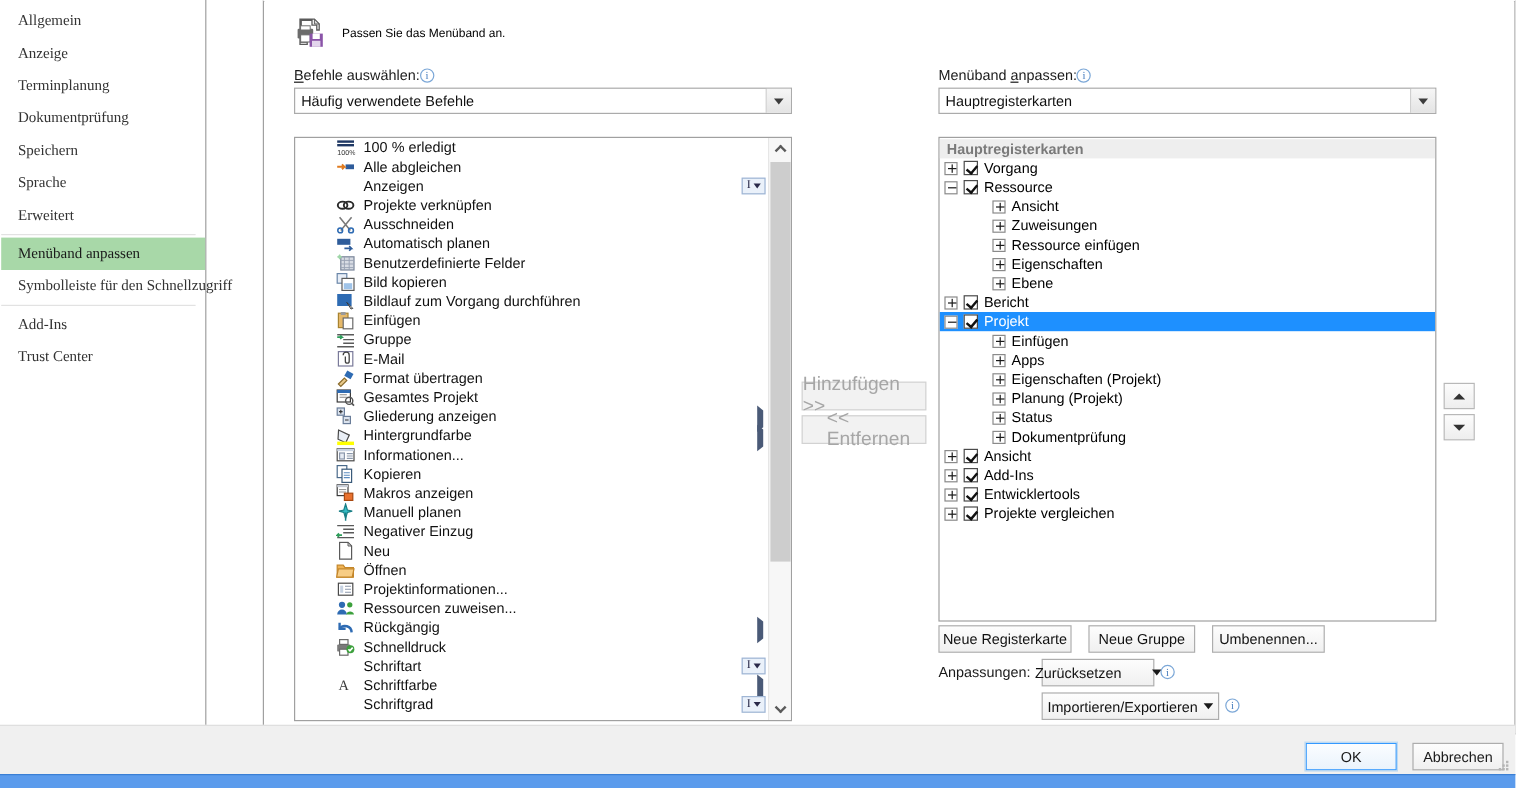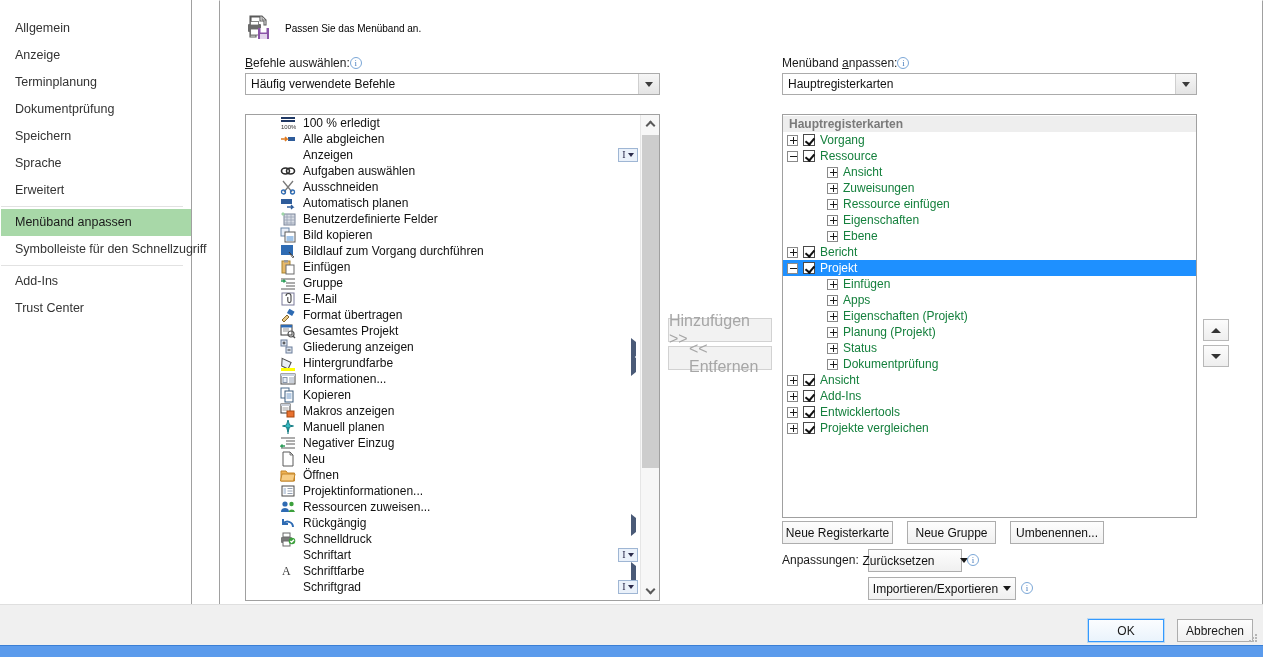--- a/index.html
+++ b/index.html
@@ -20,26 +20,27 @@
     position:absolute; left:0; bottom:0; width:1263px; height:12px;
     background:#5b9bec; border-top:1px solid #3a7fd5;
   }
   .dialog-footer-bg {
     position:absolute; left:0; top:604px; width:1263px; height:41px;
     background:#f0f0f0; border-top:1px solid #dfdfdf;
   }
 
   
   .leftnav {
-    position:absolute; left:0px; top:0px; width:192px; height:612px;
+    position:absolute; left:0px; top:0px; width:172px; height:612px;
     background:#ffffff;
     border-right:1px solid #a0a0a0;
     border-bottom:1px solid #a0a0a0;
     border-left:1px solid #ffffff;
-    padding-top:15px;
+    padding-top:4px;
+    font-family:Liberation Serif, serif;
   }
   .nav-item {
     height:27px; line-height:27px;
     padding-left:14px;
     font-size:12.5px;
     color:#333333;
     white-space:nowrap;
     cursor:default;
   }
   .nav-item.selected { background:#a8d8a8; color:#1a1a1a; }
@@ -130,21 +131,21 @@
     background:#f2f2f2; border:1px solid #d2d2d2;
     color:#a6a6a6; font-size:16px;
     display:flex;align-items:center;justify-content:center;
   }
 
   
   .treebox { left:562px; top:113px; width:415px; height:404px; }
   .tree-scroll { position:absolute; inset:0; overflow:hidden; padding-top:1px; }
   .tr {
     height:16px; display:flex; align-items:center; font-size:12px;
-    color:#15803d; white-space:nowrap; padding-left:4px;
+    color:#000000; white-space:nowrap; padding-left:4px;
   }
   .tr.header { color:#7a7a7a; font-weight:bold; background:#eeeeee; padding-left:6px; }
   .tr.selected { background:#1e90ff; color:#ffffff; }
   .expander {
     width:11px;height:11px;border:1px solid #8a8a8a;background:#fff;
     position:relative; flex:0 0 11px; margin-right:5px;
   }
   .expander::before{content:"";position:absolute;left:2px;top:4px;width:7px;height:1px;background:#1a1a1a;}
   .expander.plus::after{content:"";position:absolute;left:5px;top:1px;width:1px;height:7px;background:#1a1a1a;}
   .cbx {
@@ -267,21 +268,21 @@
             <span class="split-badge">
               <span class="ibeam">I</span>
               <span class="mini-caret"></span>
             </span>
           </div>
           <div class="cmd-row">
             <span class="cmd-ico"><svg width="16" height="16" viewBox="0 0 16 16">
                 <ellipse cx="5.5" cy="8" rx="4" ry="3" fill="none" stroke="#2a2a2a" stroke-width="1.6"></ellipse>
                 <ellipse cx="10.5" cy="8" rx="4" ry="3" fill="none" stroke="#2a2a2a" stroke-width="1.6"></ellipse>
               </svg></span>
-            <span>Aufgaben auswählen</span>
+            <span>Projekte verknüpfen</span>
           </div>
           <div class="cmd-row">
             <span class="cmd-ico"><svg width="16" height="16" viewBox="0 0 16 16">
                 <path d="M3 2 L12 13 M13 2 L4 13" stroke="#7a7a7a" stroke-width="1.3" fill="none"></path>
                 <circle cx="3.5" cy="13" r="2" fill="none" stroke="#2e6bb3" stroke-width="1.3"></circle>
                 <circle cx="12.5" cy="13" r="2" fill="none" stroke="#2e6bb3" stroke-width="1.3"></circle>
               </svg></span>
             <span>Ausschneiden</span>
           </div>
           <div class="cmd-row">

